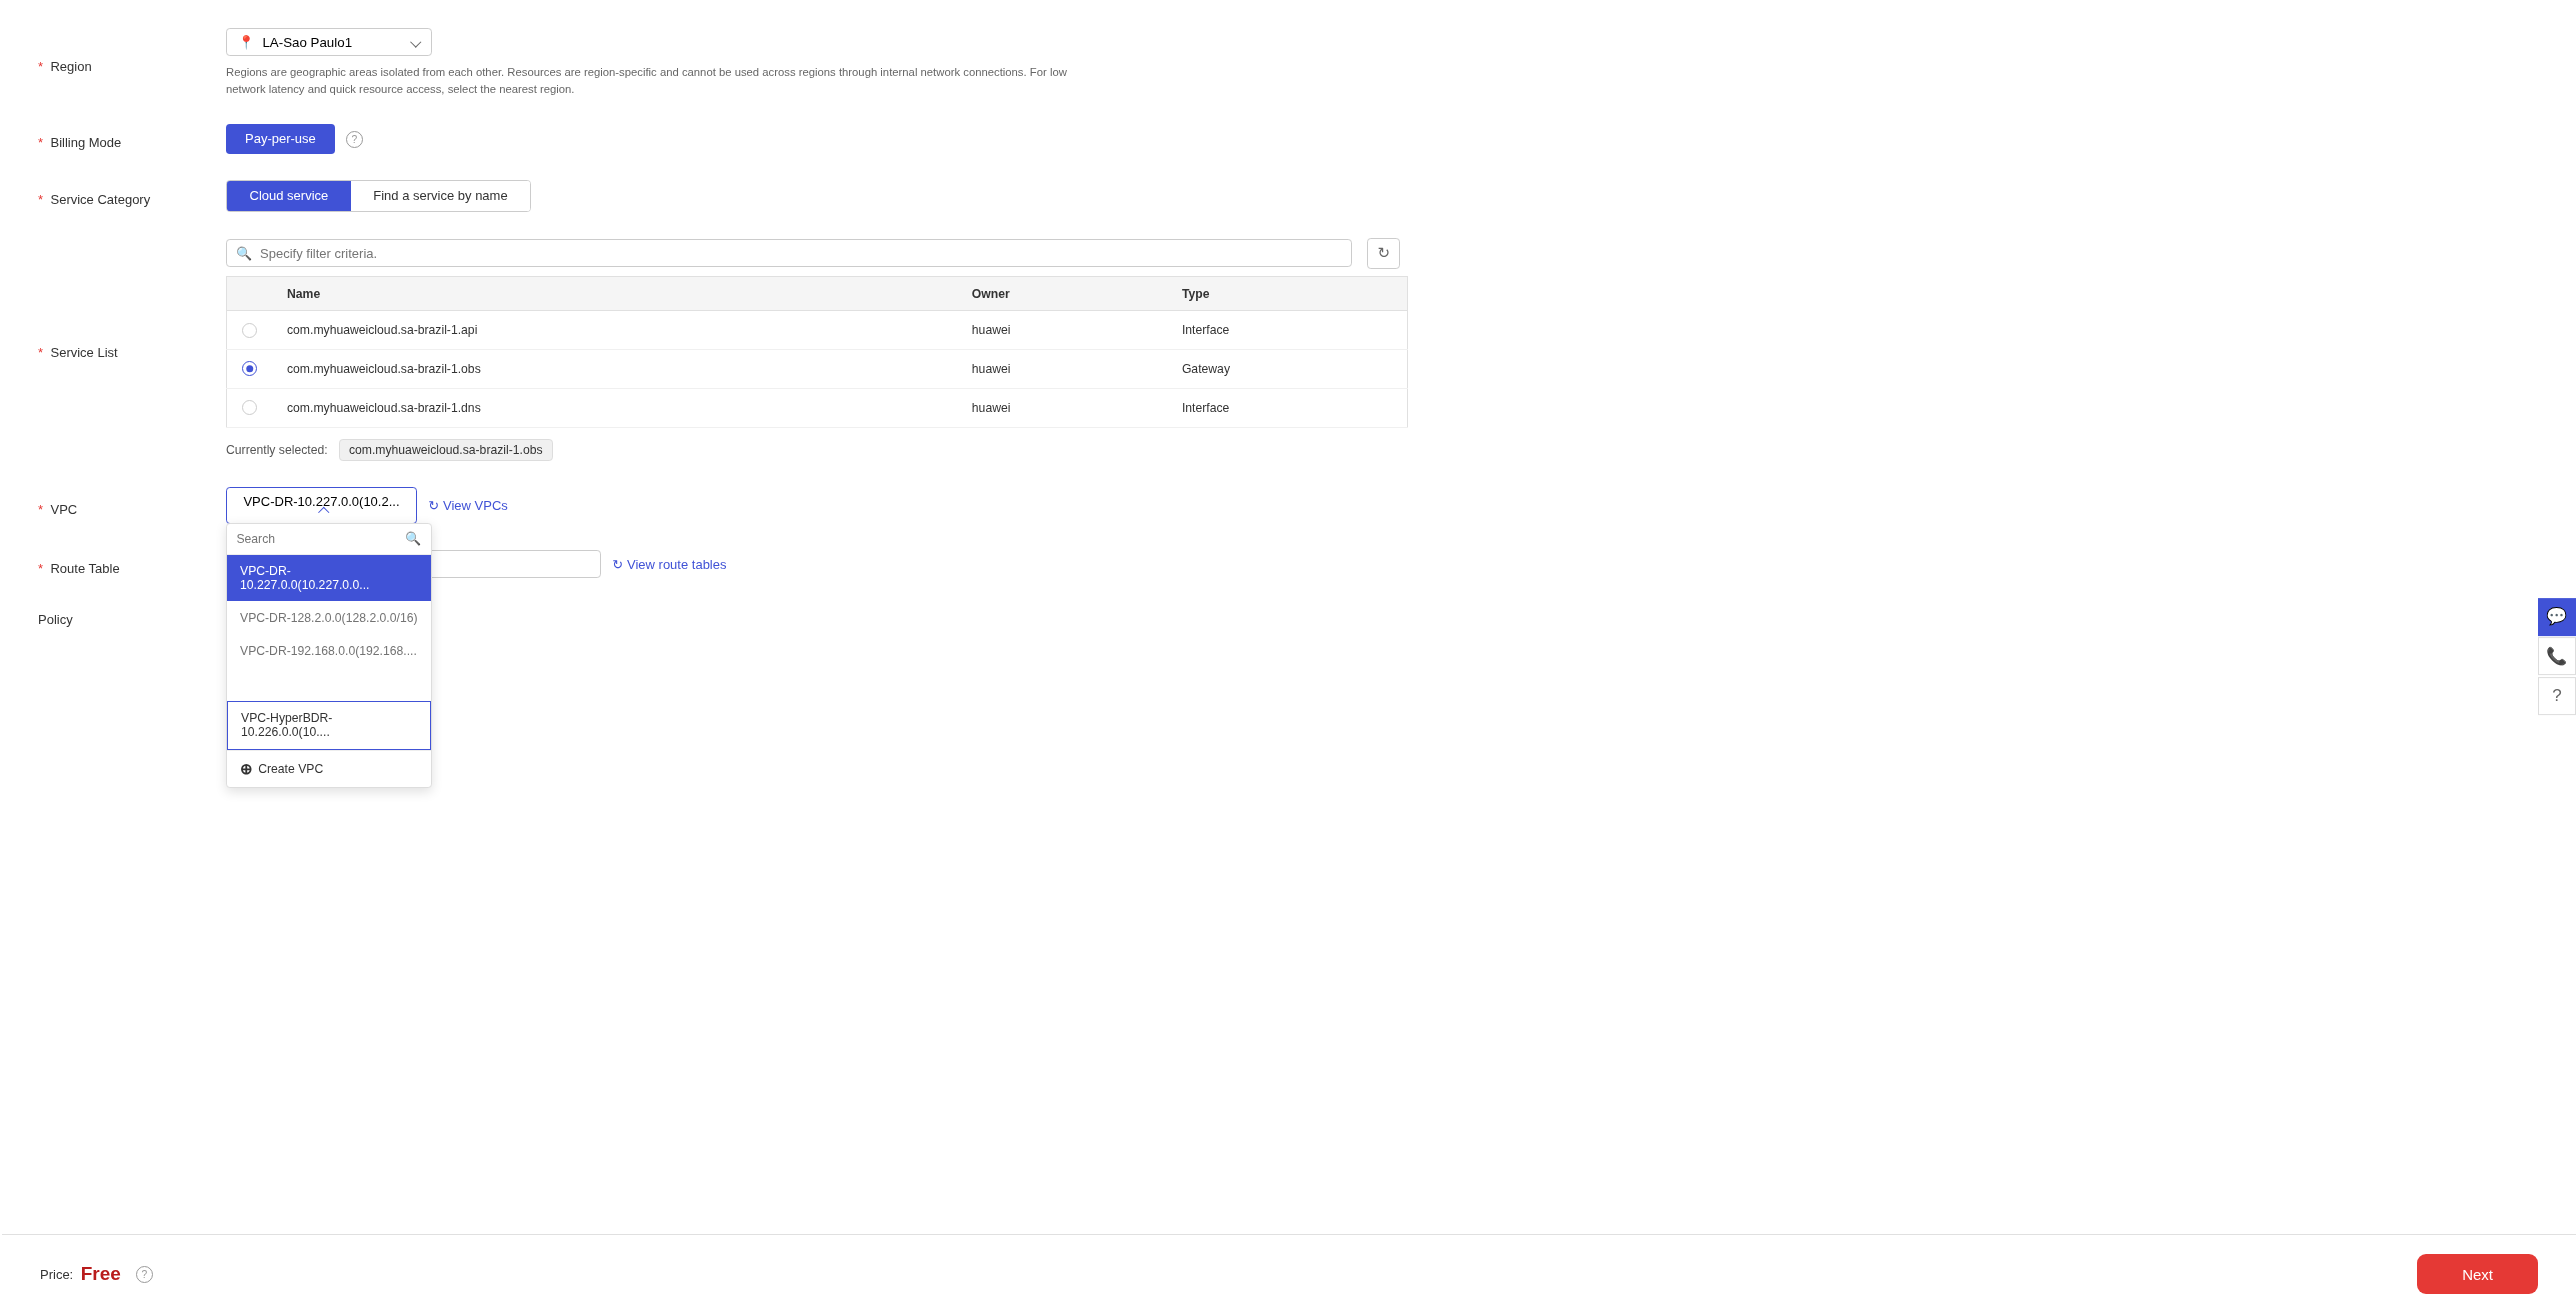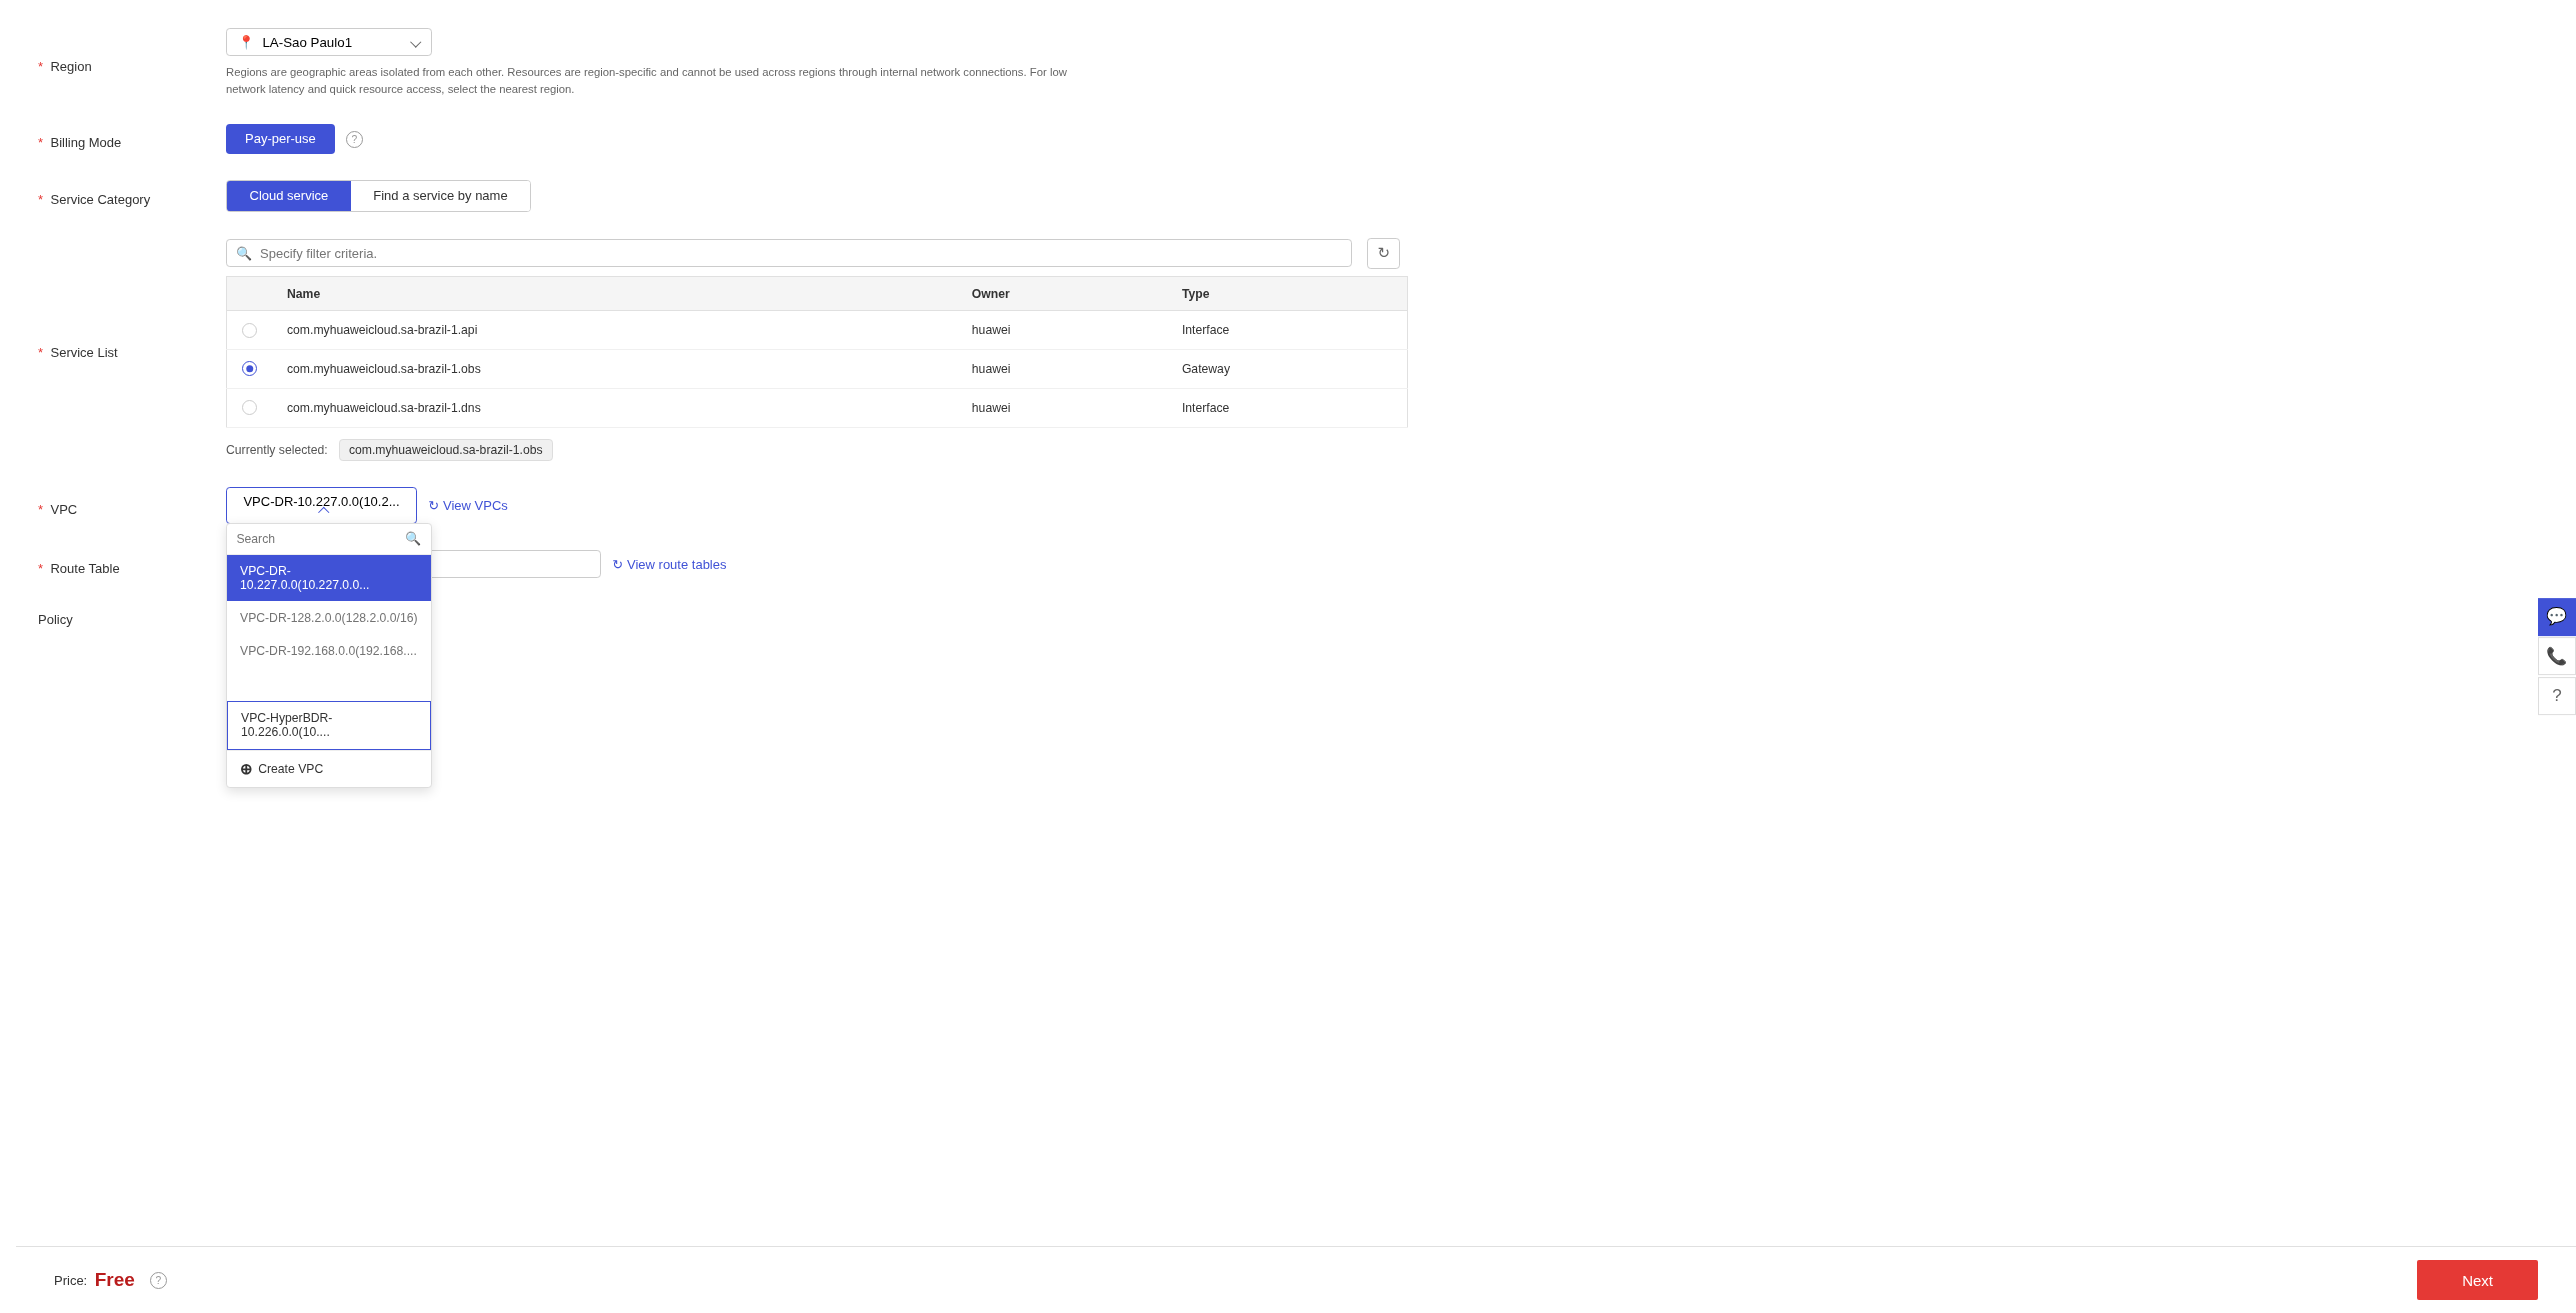--- a/index.html
+++ b/index.html
@@ -282,25 +282,25 @@
     
     .route-row {
       display: flex;
       align-items: center;
       gap: 11.3px;
     }
     
     .price-bar {
       position: fixed;
       bottom: 0;
-      left: 16px;
+      left: 2px;
       right: 0;
       background: #fff;
       border-top: 0.9px solid #e0e0e0;
-      padding: 13px 38px;
+      padding: 19px 38px;
       display: flex;
       align-items: center;
       justify-content: space-between;
       z-index: 200;
     }
     .price-label {
       font-size: 13px;
       color: #333;
       display: flex;
       align-items: center;
@@ -308,21 +308,21 @@
     }
     .price-value {
       color: #b91c1c;
       font-size: 19px;
       font-weight: 700;
     }
     .next-btn {
       background: #e53935;
       color: #fff;
       border: none;
-      border-radius: 2px;
+      border-radius: 9px;
       padding: 11.3px 45px;
       font-size: 15px;
       cursor: pointer;
       font-weight: 500;
     }
     
     .sidebar-icons {
       position: fixed;
       right: 0;
       top: 50%;

